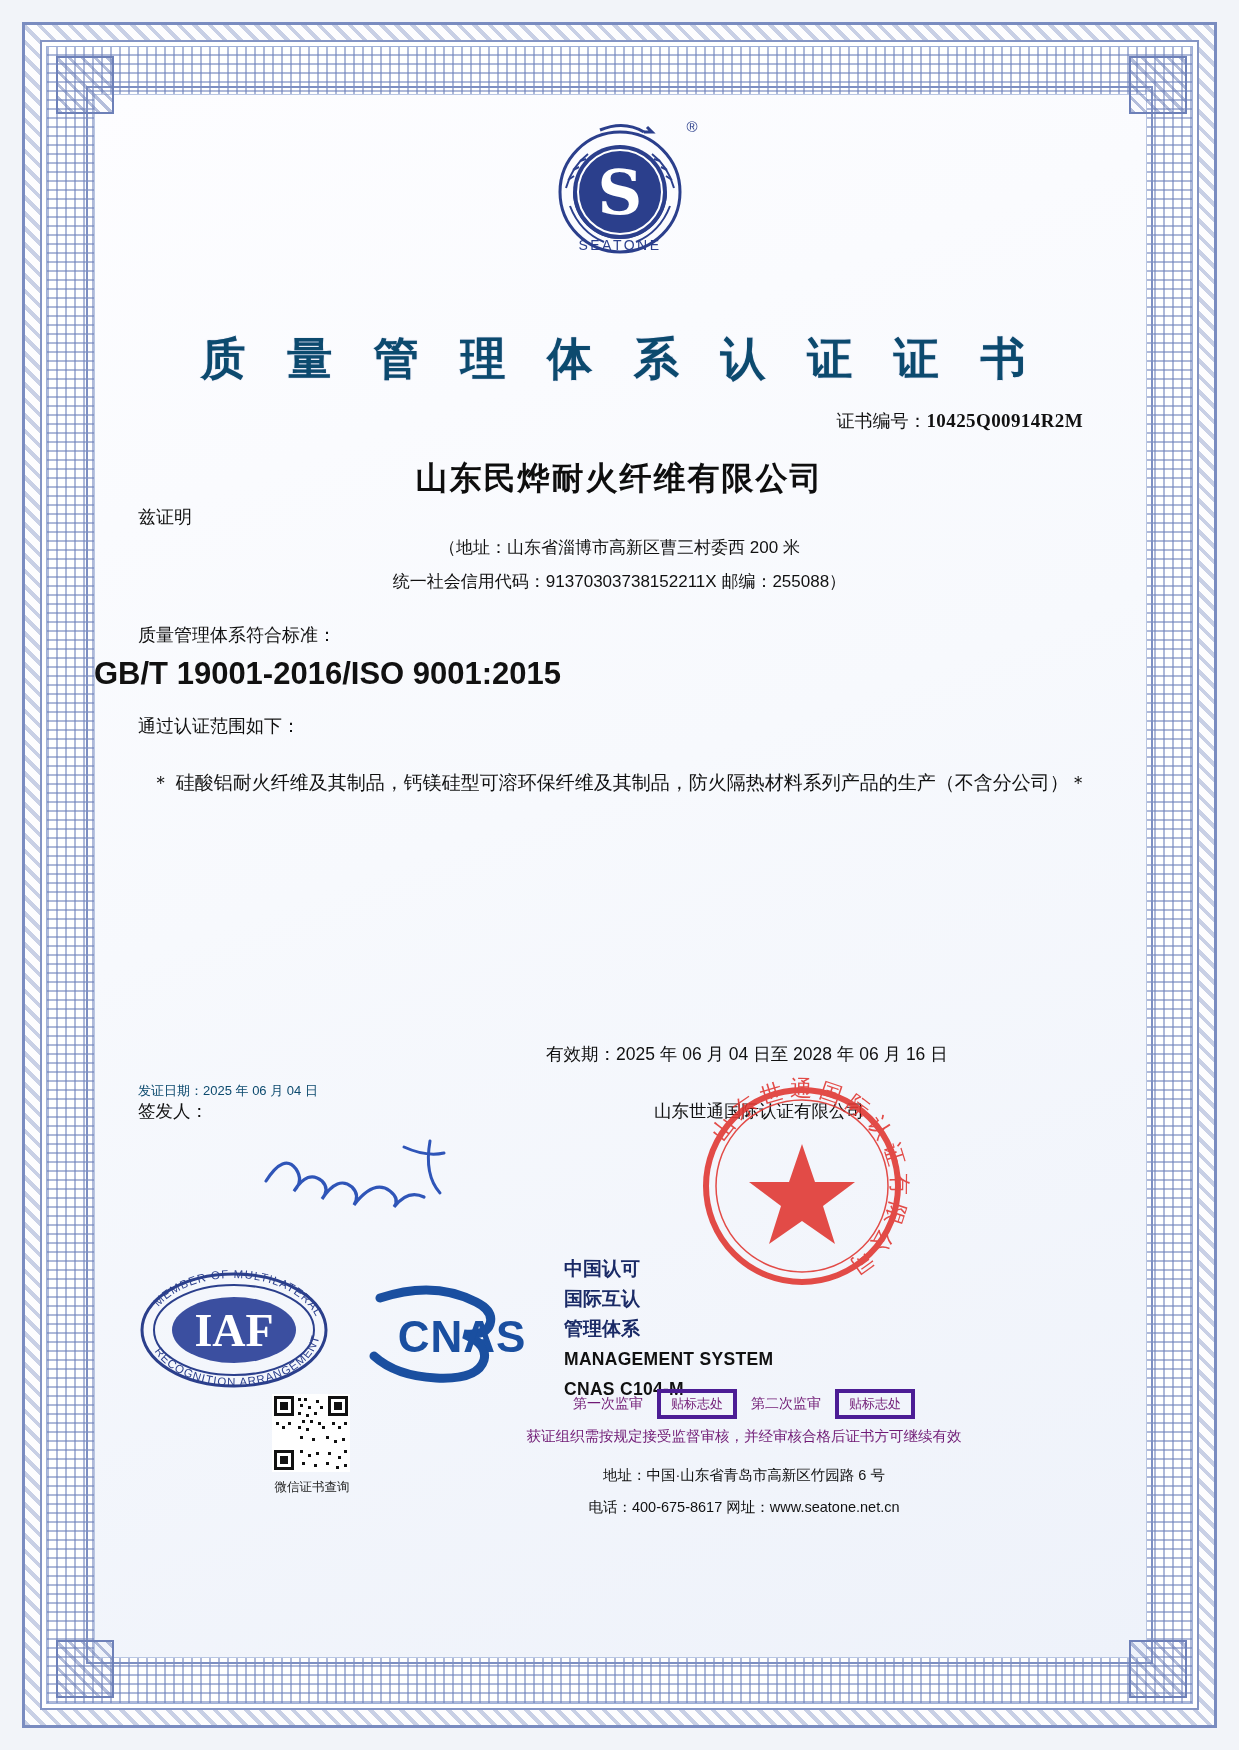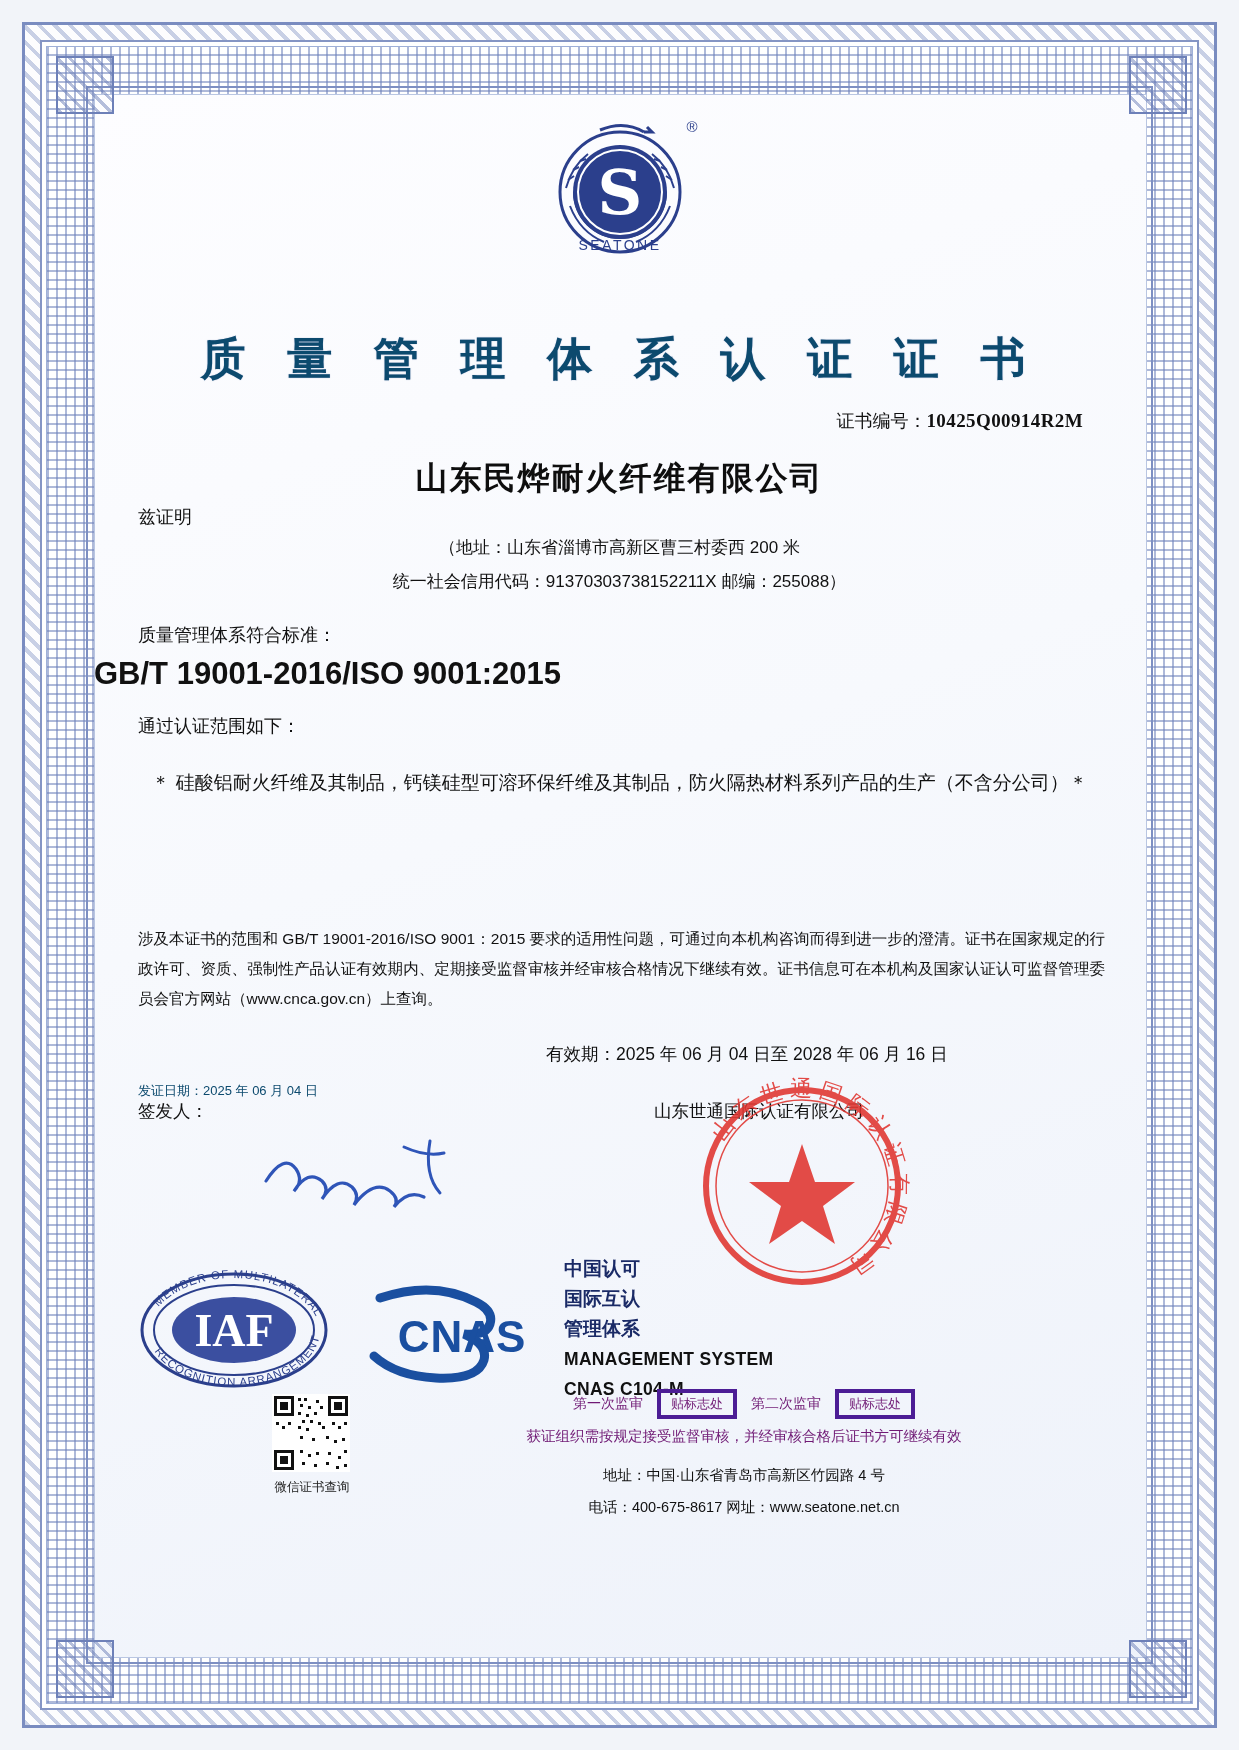--- a/index.html
+++ b/index.html
@@ -359,21 +359,20 @@
     <div class="company">山东民烨耐火纤维有限公司</div>
     <div class="addr1">（地址：山东省淄博市高新区曹三村委西 200 米</div>
     <div class="addr2">统一社会信用代码：91370303738152211X 邮编：255088）</div>
 
     <div class="label-standard">质量管理体系符合标准：</div>
     <div class="standard-value">GB/T 19001-2016/ISO 9001:2015</div>
 
     <div class="label-scope">通过认证范围如下：</div>
     <div class="scope-text">＊ 硅酸铝耐火纤维及其制品，钙镁硅型可溶环保纤维及其制品，防火隔热材料系列产品的生产（不含分公司）＊</div>
 
-    <div class="note">涉及本证书的范围和 GB/T 19001-2016/ISO 9001：2015 要求的适用性问题，可通过向本机构咨询而得到进一步的澄清。证书在国家规定的行政许可、资质、强制性产品认证有效期内、定期接受监督审核并经审核合格情况下继续有效。证书信息可在本机构及国家认证认可监督管理委员会官方网站（www.cnca.gov.cn）上查询。</div>
 
     <div class="issue-date">发证日期：2025 年 06 月 04 日</div>
     <div class="valid-date">有效期：2025 年 06 月 04 日至 2028 年 06 月 16 日</div>
 
     <div class="label-issuer">签发人：</div>
     <div class="issuer-org">山东世通国际认证有限公司</div>
 
     <div class="signature">
       <svg viewBox="0 0 240 90" width="240" height="90">
         <path d="M12 52 q18 -28 30 -12 q8 12 -2 22 q14 -22 28 -10 q8 8 0 18 q16 -24 30 -12 q8 8 2 18 q20 -26 36 -14 q10 8 4 16 q14 -18 30 -10" fill="none" stroke="#2f55b8" stroke-width="3.2" stroke-linecap="round"></path>
@@ -488,17 +487,17 @@
     <div class="surv">
       <div class="surv-row">
         <span class="surv-label">第一次监审</span>
         <span class="surv-box">贴标志处</span>
         <span class="surv-label">第二次监审</span>
         <span class="surv-box">贴标志处</span>
       </div>
       <div class="surv-note">获证组织需按规定接受监督审核，并经审核合格后证书方可继续有效</div>
     </div>
 
-    <div class="footer-addr">地址：中国·山东省青岛市高新区竹园路 4 号</div>
+    <div class="footer-addr">地址：中国·山东省青岛市高新区竹园路 6 号</div>
     <div class="footer-contact">电话：400-675-8617        网址：www.seatone.net.cn</div>
 
   </div>
 </div>
 
 </body></html>

